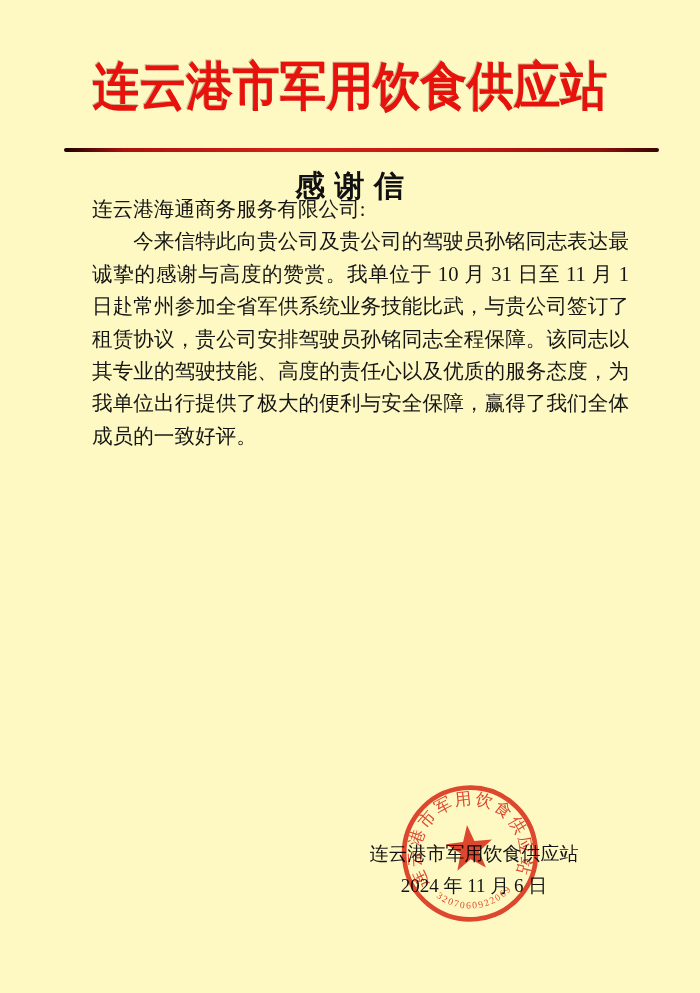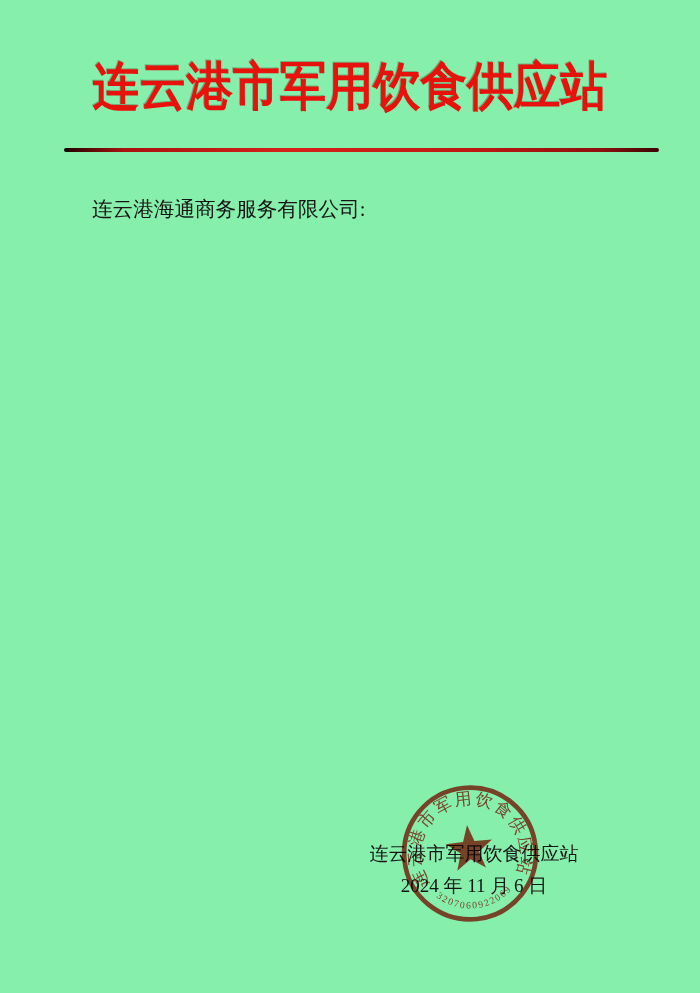--- a/index.html
+++ b/index.html
@@ -1,20 +1,20 @@
 <!DOCTYPE html>
 <html><head>
 <meta charset="utf-8">
 <style>
   html,body{margin:0;padding:0;background:#9a9a9a;}
   .page{
     position:relative;
     width:700px;height:993px;
     margin:0 auto;
-    background:#86efac;
+    background:#fef9c3;
     font-family:"Liberation Serif","DejaVu Serif",serif;
     overflow:hidden;
   }
   .letterhead{
     position:absolute;top:52px;left:0;width:700px;
     text-align:center;
     font-size:52px;font-weight:bold;
     color:#e8120c;
     white-space:nowrap;
     letter-spacing:0px;
@@ -61,23 +61,25 @@
 <body>
 
 <div class="page">
 
   <div class="letterhead">
     <span class="squeeze">连云港市军用饮食供应站</span>
   </div>
 
   <div class="red-rule"></div>
 
+  <div class="doc-title">感 谢 信</div>
 
   <div class="body-text">
     <p class="salutation">连云港海通商务服务有限公司:</p>
+    <p>今来信特此向贵公司及贵公司的驾驶员孙铭同志表达最诚挚的感谢与高度的赞赏。我单位于 10 月 31 日至 11 月 1 日赴常州参加全省军供系统业务技能比武，与贵公司签订了租赁协议，贵公司安排驾驶员孙铭同志全程保障。该同志以其专业的驾驶技能、高度的责任心以及优质的服务态度，为我单位出行提供了极大的便利与安全保障，赢得了我们全体成员的一致好评。</p>
   </div>
 
   <div class="signoff">
     <div class="sig">连云港市军用饮食供应站</div>
     <div class="date">2024 年 11 月 6 日</div>
   </div>
 
   <svg class="stamp" viewBox="0 0 140 145" xmlns="http://www.w3.org/2000/svg" aria-hidden="true">
     <g transform="rotate(-6 70 72)" fill="#dc3a2c">
       <circle cx="70" cy="72" r="64.5" fill="none" stroke="#dc3a2c" stroke-width="4.6"></circle>

